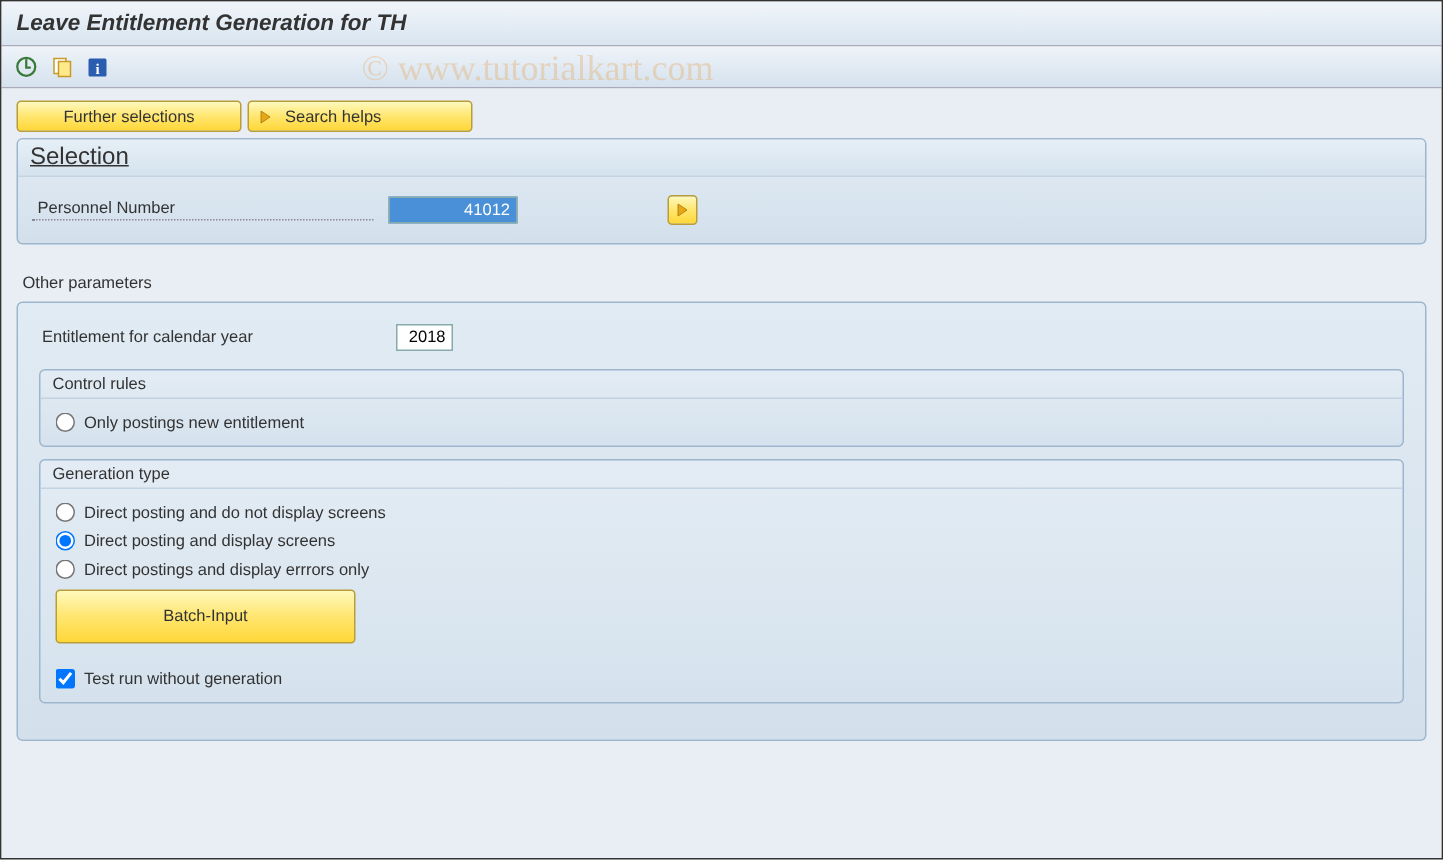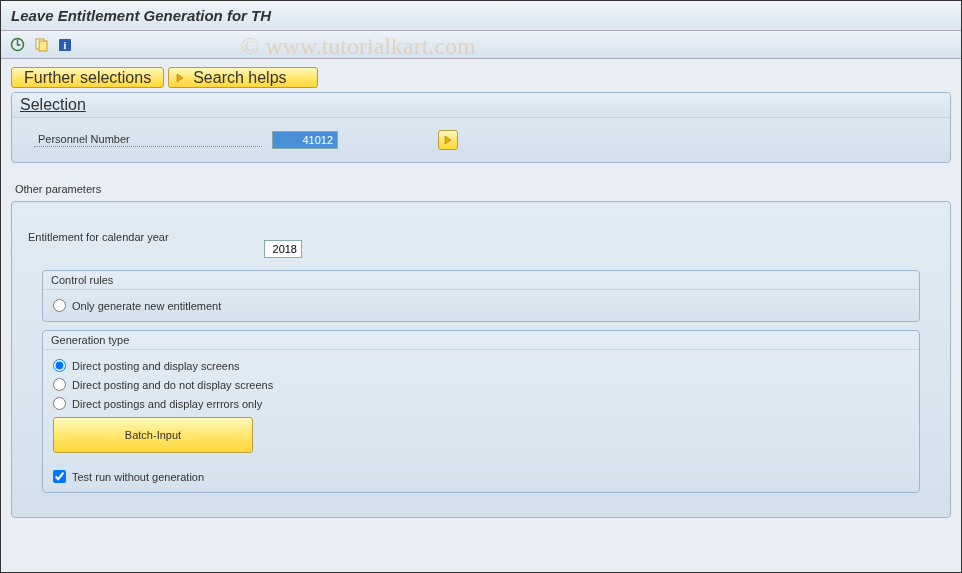--- a/index.html
+++ b/index.html
@@ -48,21 +48,21 @@
       display: flex;
       gap: 4px;
       margin-bottom: 4px;
     }
     .sap-button {
       background: linear-gradient(to bottom, #fef9bd 0%, #ffe66f 50%, #ffd738 100%);
       border: 1px solid #b89d3c;
       border-radius: 3px;
       padding: 2px 12px;
       height: 21px;
-      font-size: 16px;
+      font-size: 11px;
       color: #333;
       cursor: pointer;
       display: inline-flex;
       align-items: center;
       gap: 6px;
       min-width: 150px;
       justify-content: center;
     }
     .sap-button.with-icon {
       justify-content: flex-start;
@@ -84,21 +84,21 @@
     }
     .groupbox-header {
       font-size: 16px;
       color: #333;
       padding: 3px 8px 3px 8px;
       border-bottom: 1px solid #c4d3e1;
       background: linear-gradient(to bottom, #e6eff6 0%, #d5e3ee 100%);
       text-decoration: underline;
     }
     .groupbox-body {
-      padding: 8px 22px;
+      padding: 8px 9px;
     }
     .field-row {
       display: flex;
       align-items: center;
       gap: 10px;
       padding: 4px 0;
     }
     .field-label {
       width: 230px;
       font-size: 11px;
@@ -137,21 +137,21 @@
     }
     .section-label {
       font-size: 11px;
       color: #333;
       padding: 2px 4px 6px 4px;
     }
     .inner-group {
       border: 1px solid #9db6cd;
       border-radius: 4px;
       background: linear-gradient(to bottom, #e3ecf4 0%, #d5e2ed 100%);
-      margin: 8px 18px;
+      margin: 8px 2px;
       overflow: hidden;
     }
     .inner-group-header {
       font-size: 11px;
       color: #333;
       padding: 3px 8px;
       border-bottom: 1px solid #c4d3e1;
     }
     .inner-group-body {
       padding: 6px 10px;
@@ -231,60 +231,60 @@
       </span>
       <span>Search helps</span>
     </button>
   </div>
 
   <div class="groupbox">
     <div class="groupbox-header">Selection</div>
     <div class="groupbox-body">
       <div class="field-row">
         <div class="field-label underline">Personnel Number</div>
-        <input type="text" class="text-input selected" style="width: 66px;" value="41012">
+        <input type="text" class="text-input selected" style="width: 86px;" value="41012">
         <span class="multi-btn">
           <svg width="12" height="12" viewBox="0 0 12 12">
               <path d="M3 2 L9 6 L3 10 Z" fill="#e6a817" stroke="#a66b00" stroke-width="0.5"></path>
             </svg>
         </span>
       </div>
     </div>
   </div>
 
   <div class="section-label">Other parameters</div>
 
   <div class="groupbox" style="margin-bottom:6px; padding-bottom:6px;">
     <div class="groupbox-body" style="padding:10px 12px 10px 12px;">
 
       <div class="field-row">
         <div class="field-label">Entitlement for calendar year</div>
-        <input type="text" class="text-input" style="width: 38px; margin-top: 24px;" value="2018">
+        <input type="text" class="text-input" style="width: 38px;" value="2018">
       </div>
 
       <div class="inner-group">
         <div class="inner-group-header">Control rules</div>
         <div class="inner-group-body">
           <label class="radio-row">
             <input type="radio" name="ctrl" style="">
-            <span>Only generate new entitlement</span>
+            <span>Only postings new entitlement</span>
           </label>
         </div>
       </div>
 
       <div class="inner-group">
         <div class="inner-group-header">Generation type</div>
         <div class="inner-group-body">
           <label class="radio-row">
+            <input type="radio" name="gen" style="">
+            <span>Direct posting and do not display screens</span>
+          </label>
+          <label class="radio-row">
             <input type="radio" name="gen" checked="" style="">
             <span>Direct posting and display screens</span>
-          </label>
-          <label class="radio-row">
-            <input type="radio" name="gen" style="">
-            <span>Direct posting and do not display screens</span>
           </label>
           <label class="radio-row">
             <input type="radio" name="gen" style="">
             <span>Direct postings and display errrors only</span>
           </label>
           <button class="wide-btn">
             <span>Batch-Input</span>
           </button>
           <div class="spacer"></div>
           <label class="check-row">

